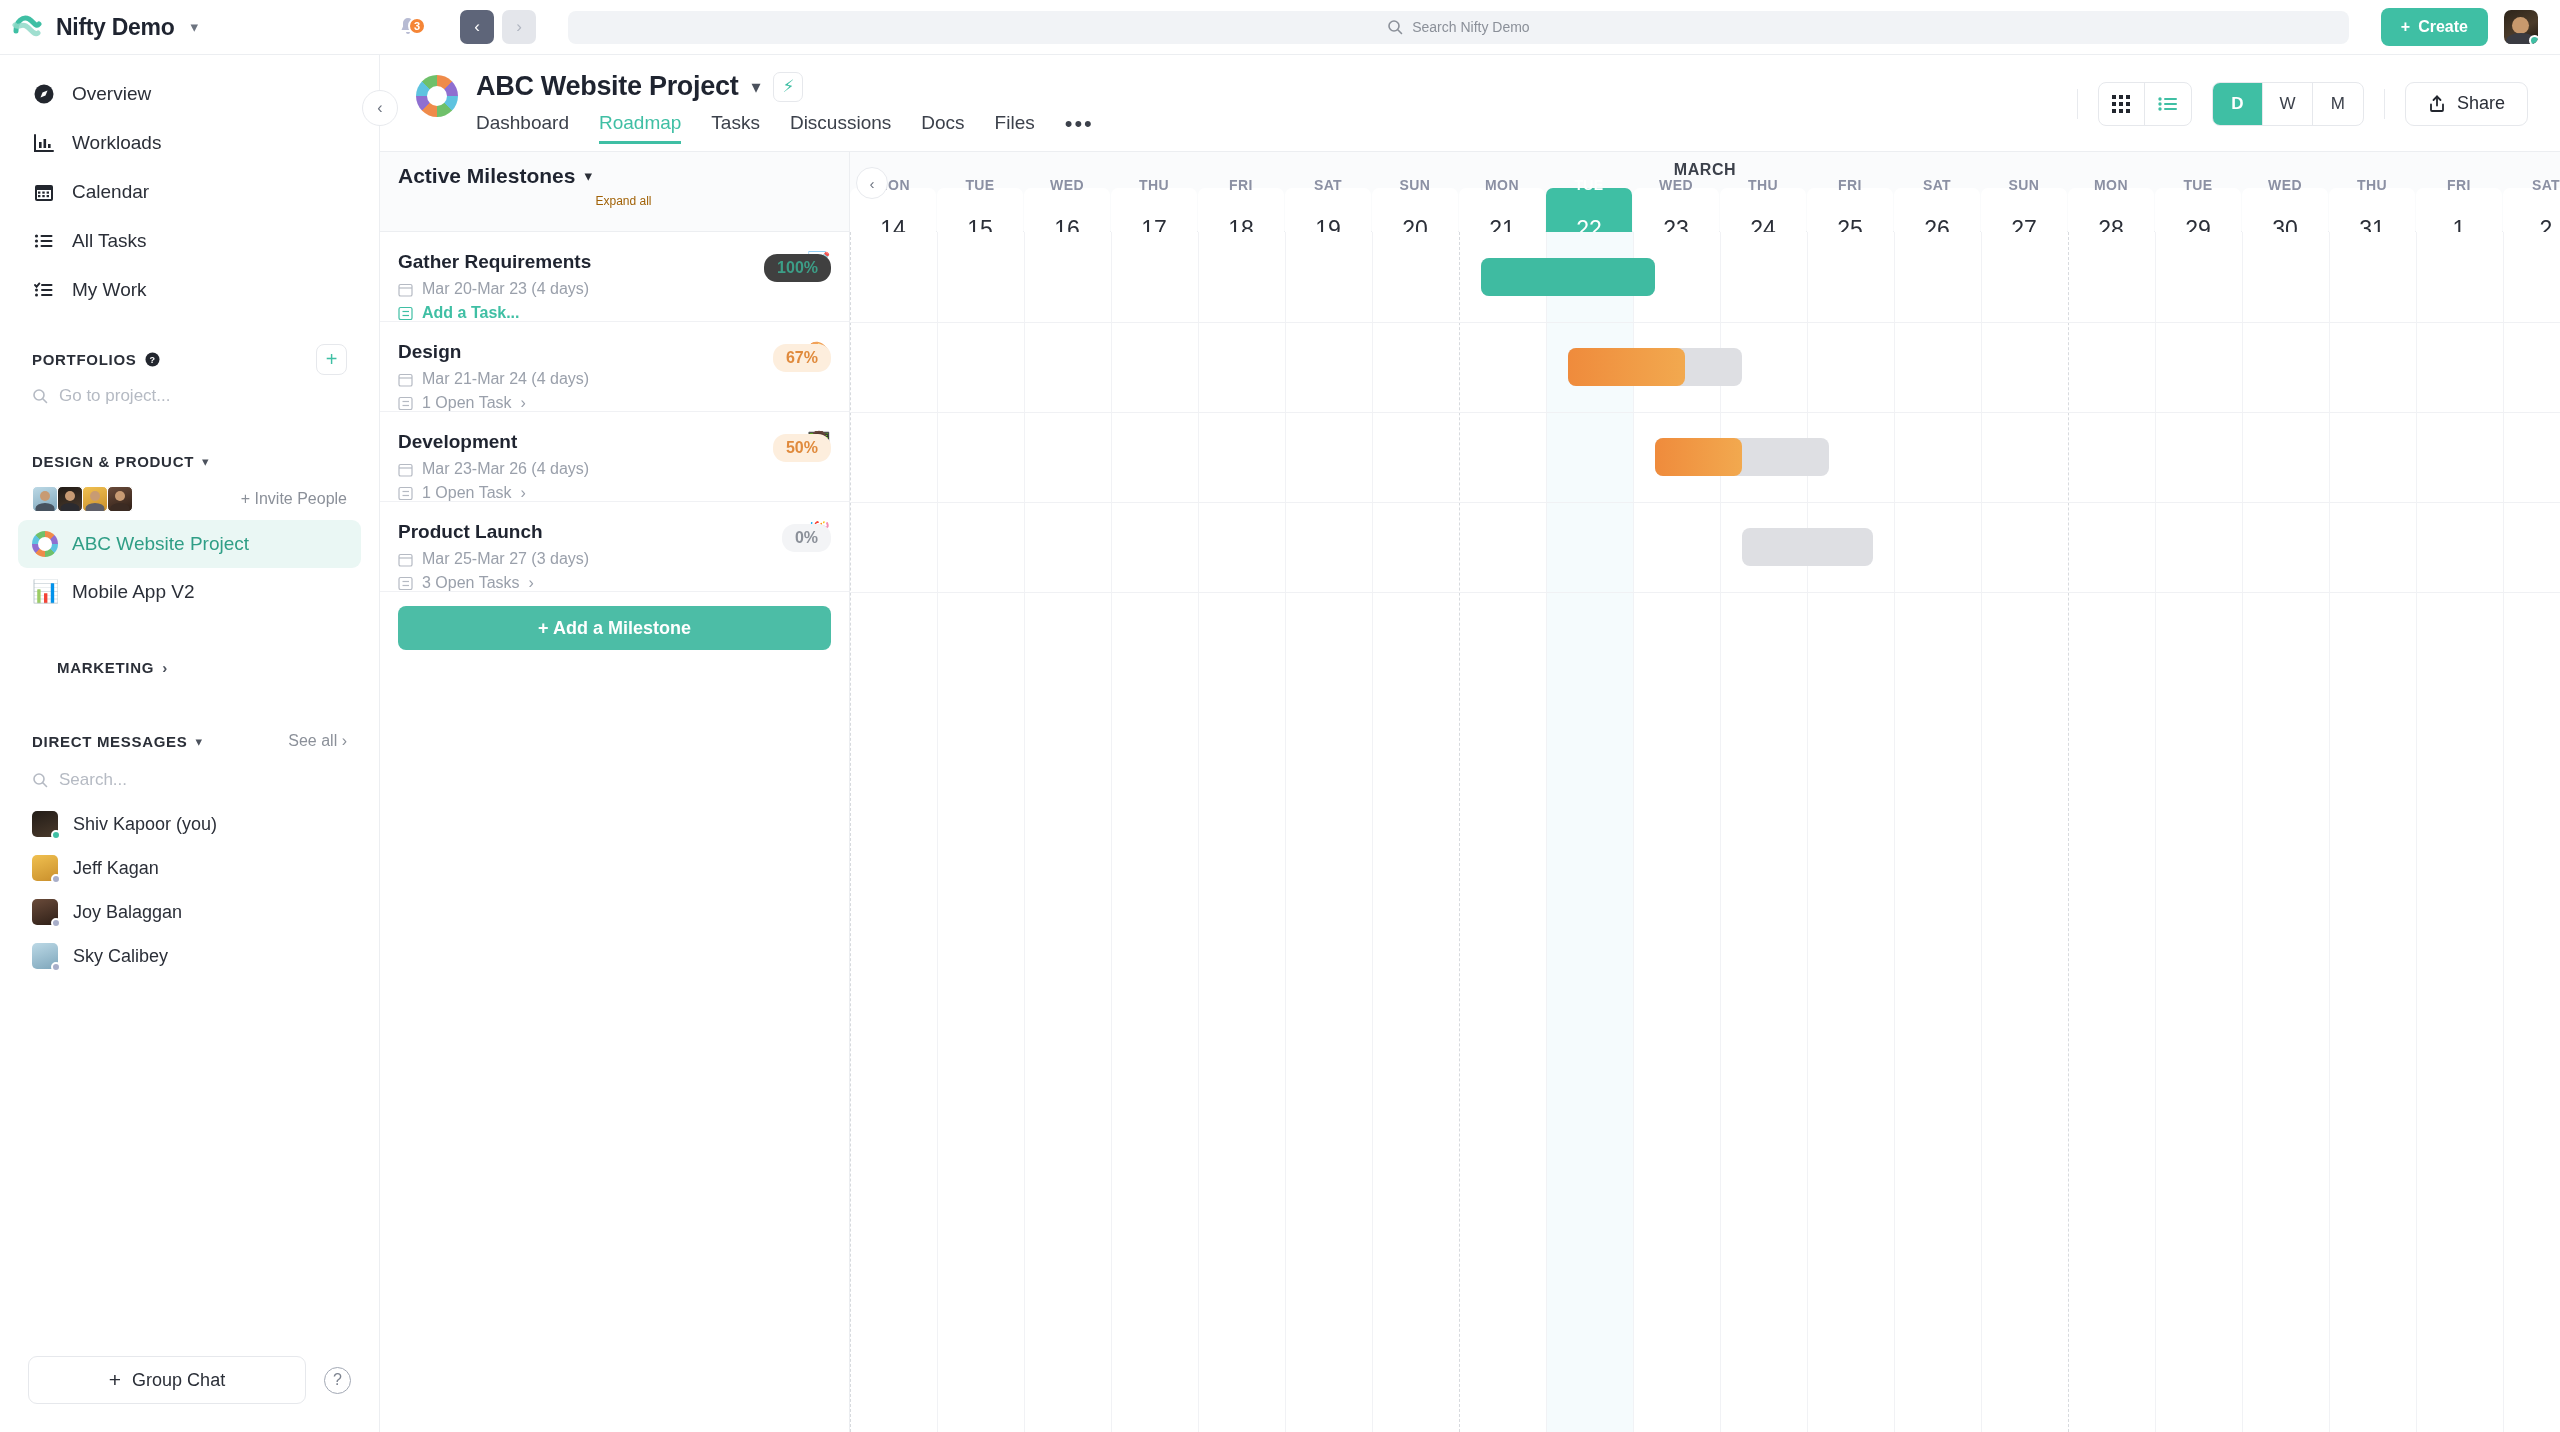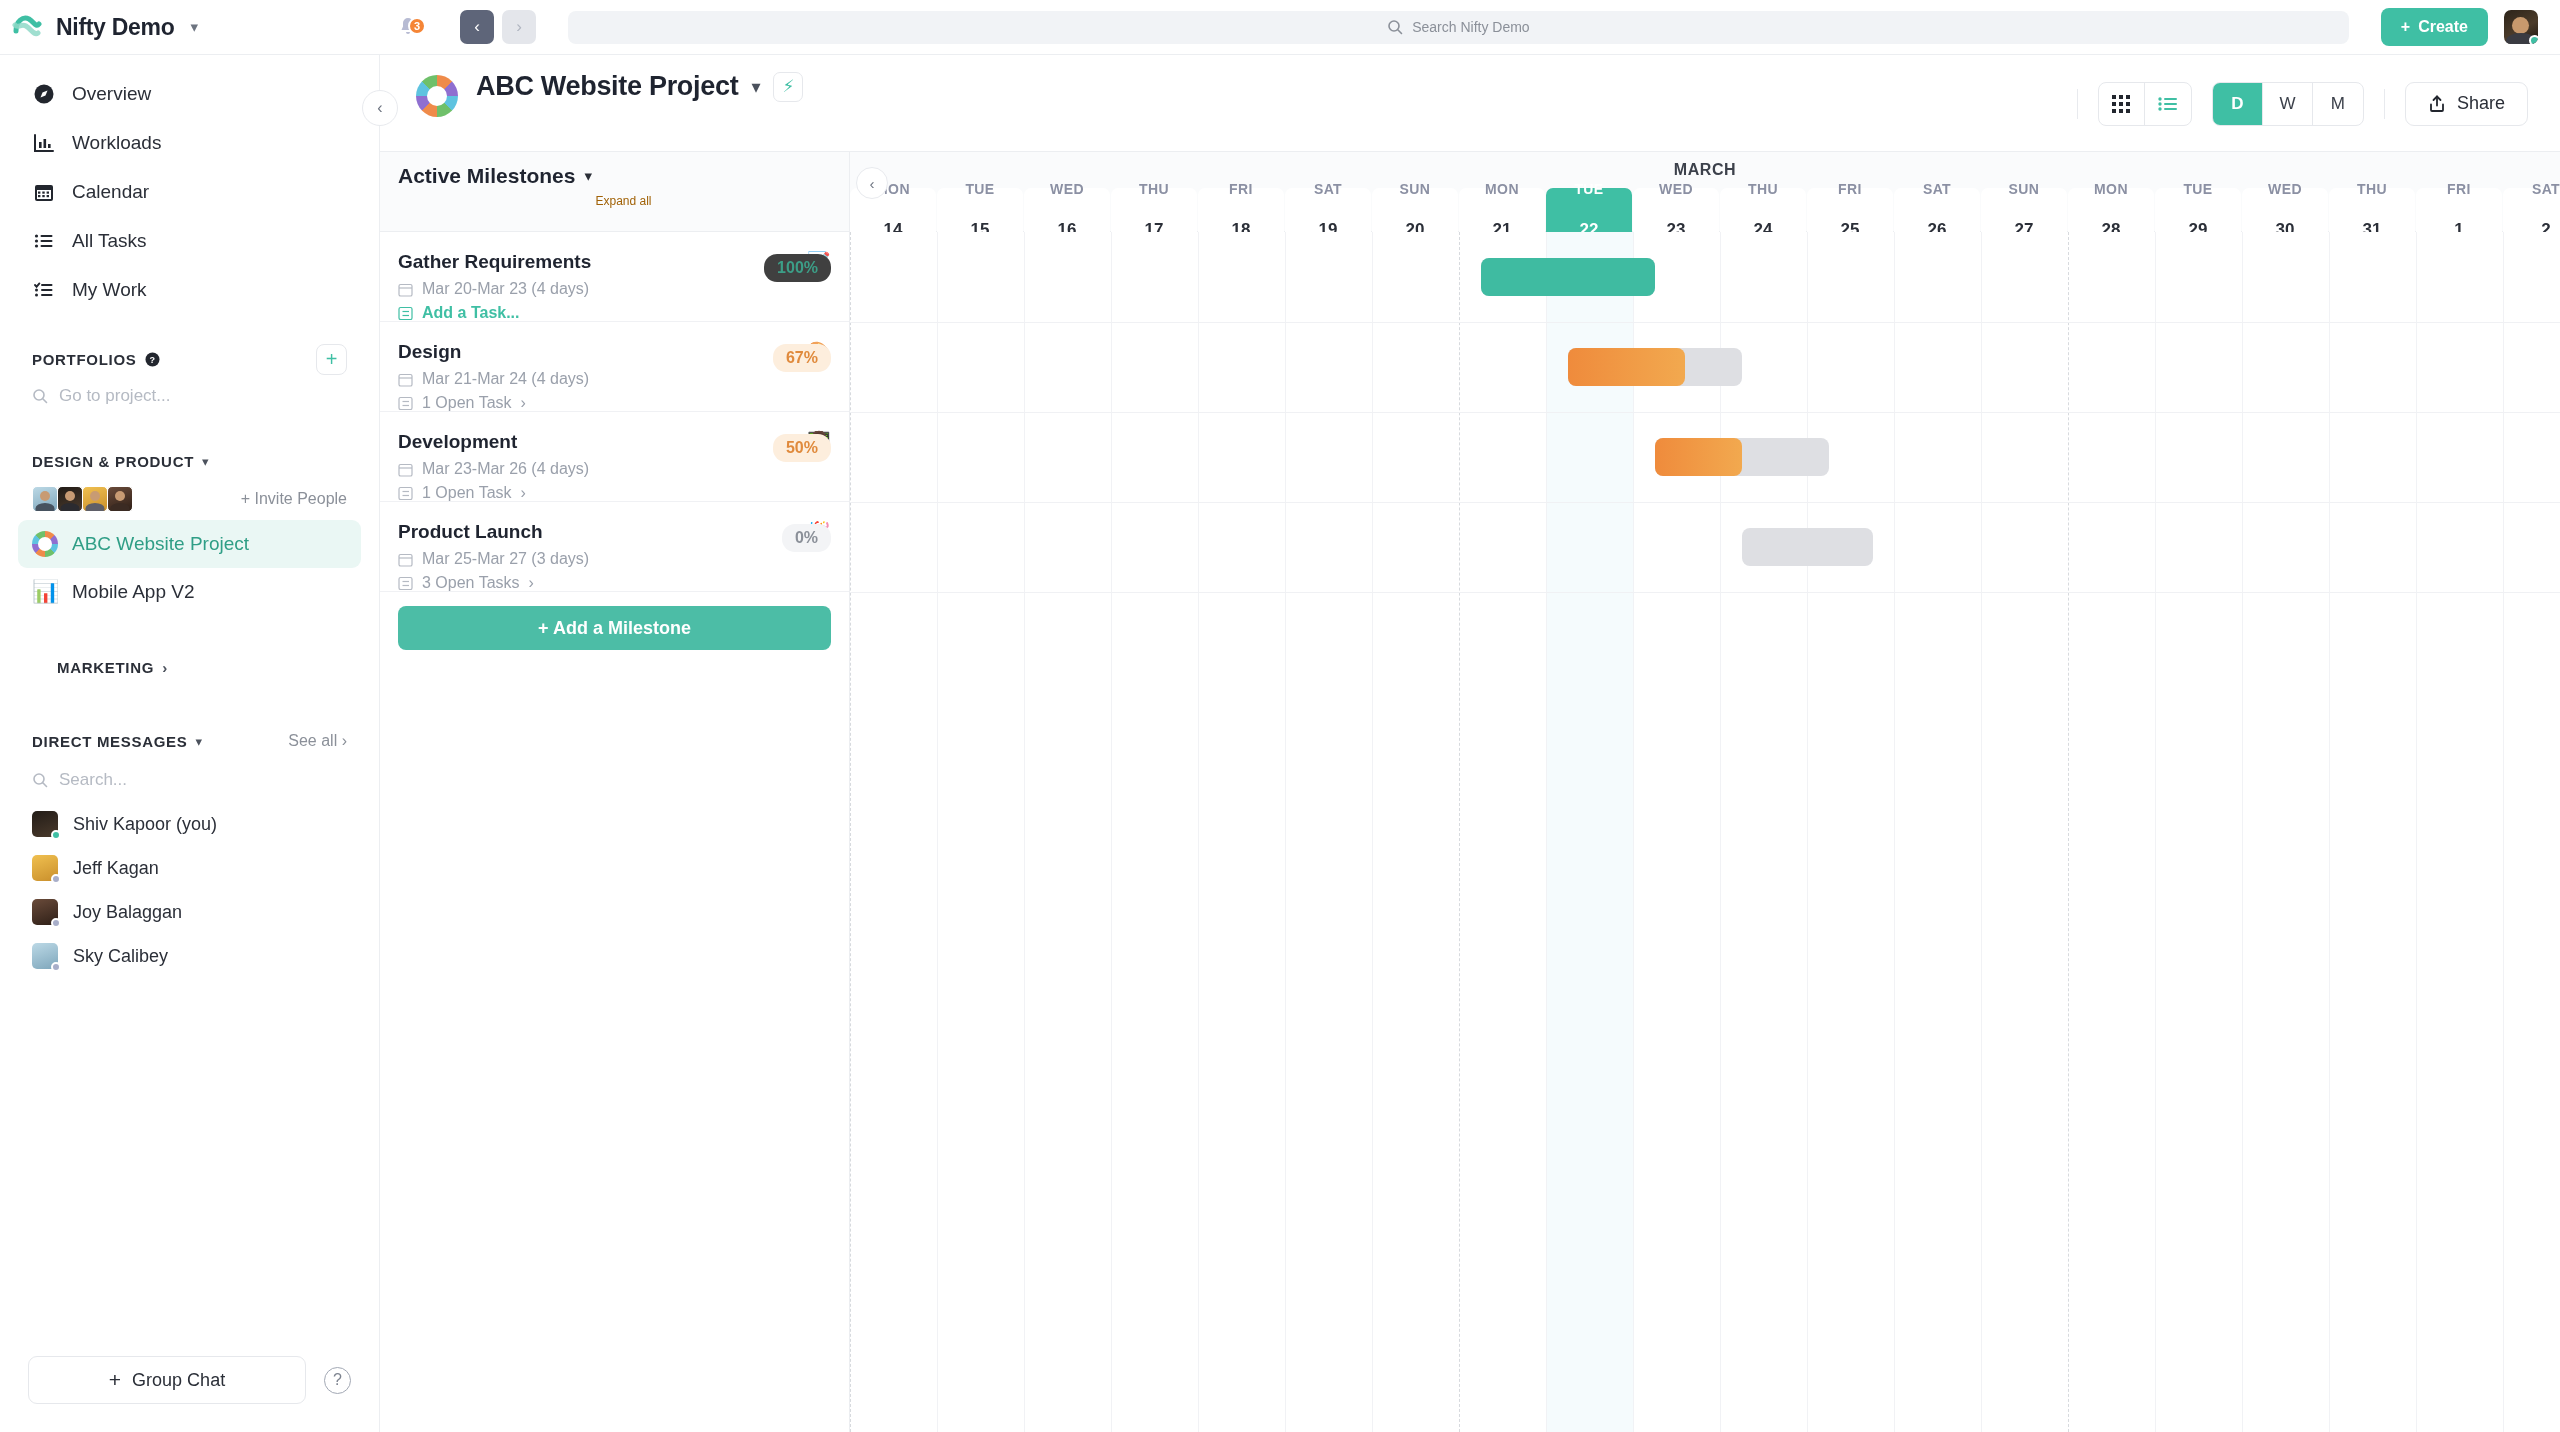--- a/index.html
+++ b/index.html
@@ -279,21 +279,21 @@
     display: flex; align-items: center; justify-content: center; color: #6d7480; font-size: 15px; cursor: pointer; z-index: 3;
   }
   .tl-days { position: absolute; left: 0; top: 36px; display: flex; height: 44px; }
   .day {
     width: 86px; min-width: 86px; border-radius: 7px 7px 0 0;
     background: #fff; margin-right: 1px;
     display: flex; flex-direction: column; align-items: center; justify-content: center;
     gap: 3px; cursor: pointer;
   }
   .day .dow { font-size: 14px; font-weight: bold; color: #8b90a3; letter-spacing: 0.4px; }
-  .day .dnum { font-size: 17px; font-weight: bold; color: #2b2f38; margin-top: 20px; }
+  .day .dnum { font-size: 23px; font-weight: normal; color: #2b2f38; margin-top: 20px; }
   .day.today { background: #3fbfa4; }
   .day.today .dow, .day.today .dnum { color: #fff; }
 
   .tl-body { flex: 1; position: relative; background: #fff; overflow: hidden; }
   .colline { position: absolute; top: 0; bottom: 0; width: 1px; background: #f1f2f5; }
   .colline.week { background: transparent; border-left: 1px dashed #d7dade; }
   .today-band { position: absolute; top: 0; bottom: 0; width: 87px; background: #f1f9fc; opacity: .75; }
   .rowline { position: absolute; left: 0; right: 0; height: 1px; background: #f0f1f4; }
   .bar-wrap { position: absolute; height: 38px; }
   .bar-track {
@@ -560,20 +560,29 @@
       <div class="proj-header">
         <div class="collapse-btn">‹</div>
 
         <div class="proj-ident">
           <span class="proj-icon-lg"></span>
           <div>
             <div class="proj-titlerow">
               <span class="proj-title">ABC Website Project</span>
               <span class="title-caret">▾</span>
               <span class="bolt-btn">⚡</span>
+            </div>
+            <div class="tabs">
+              <span class="tab">Dashboard</span>
+              <span class="tab active">Roadmap</span>
+              <span class="tab">Tasks</span>
+              <span class="tab">Discussions</span>
+              <span class="tab">Docs</span>
+              <span class="tab">Files</span>
+              <span class="tab-more">•••</span>
             </div>
           </div>
         </div>
 
         <div class="header-right">
           <span class="vdiv"></span>
           <div class="seg">
             <div>
               <span class="grid-ico">
                   <i></i>

